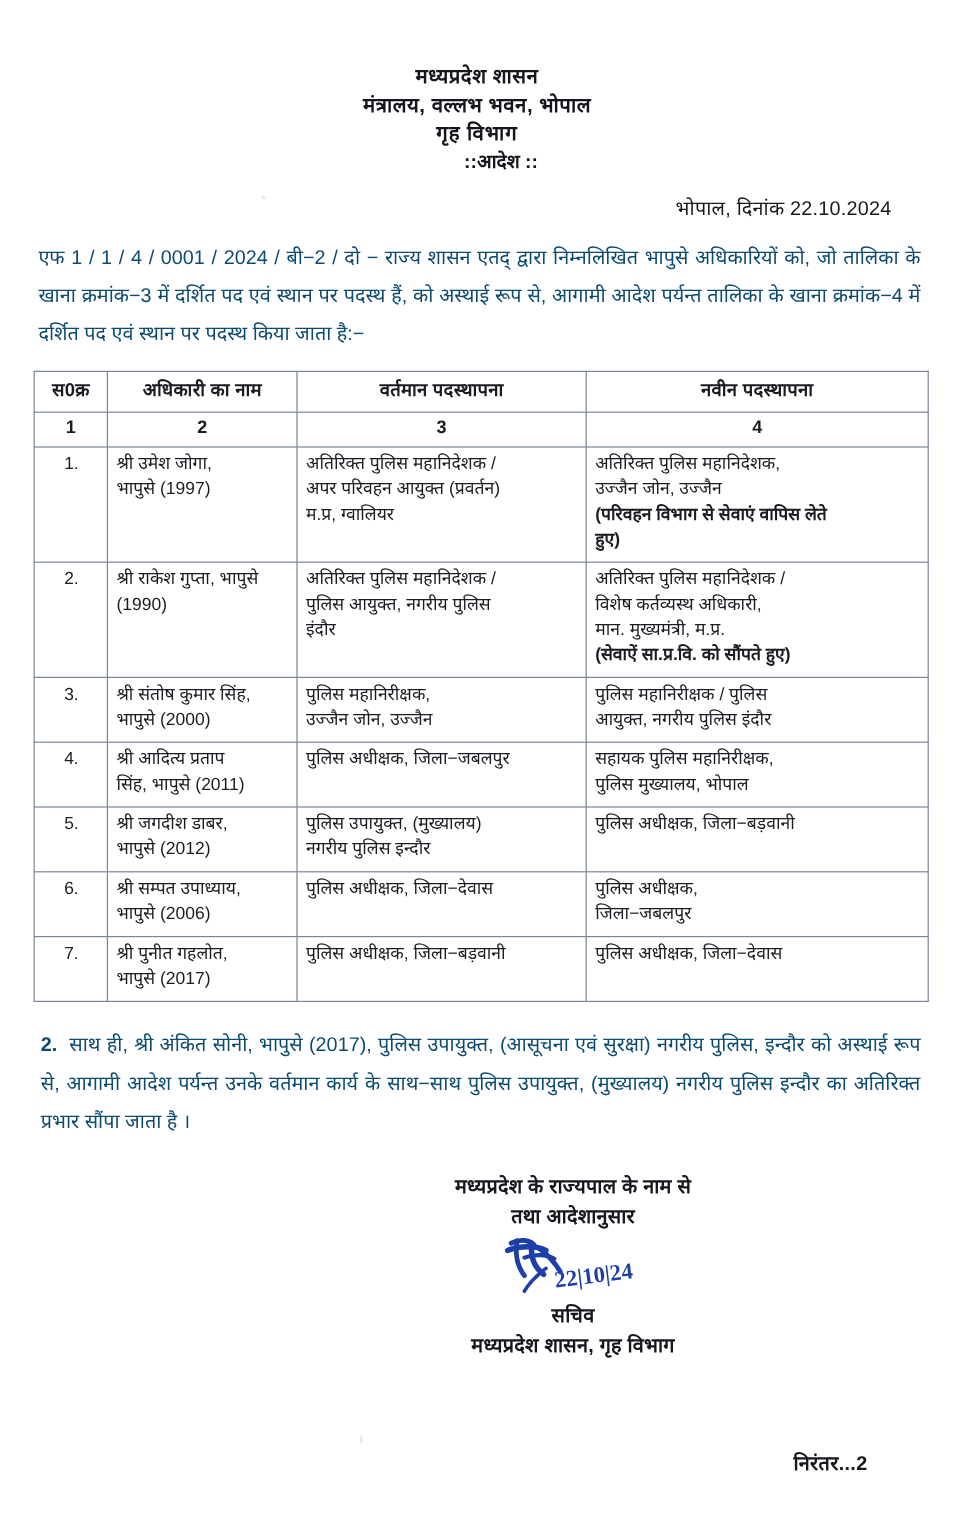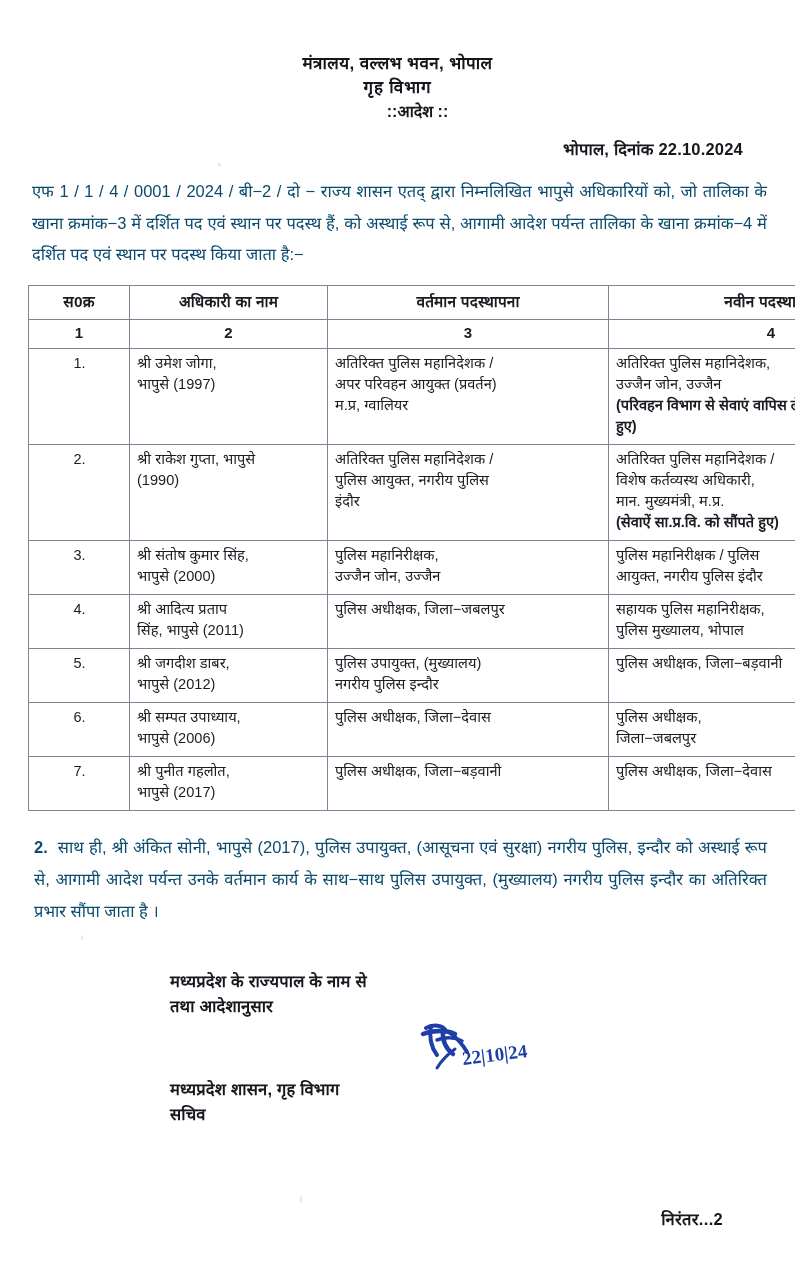--- a/index.html
+++ b/index.html
@@ -43,21 +43,21 @@
     margin-top: 1px;
     margin-left: 40px;
   }
 
   
   .place-date-row {
     text-align: right;
     padding-right: 52px;
     margin-top: 13px;
     font-size: 16.5px;
-    font-weight: bold;
+    font-weight: normal;
     letter-spacing: 0.2px;
     padding-left: 24px;
   }
 
   
   .body-wrap {
     padding: 0 28px 0 32px;
   }
   .para {
     font-size: 16.5px;
@@ -95,21 +95,21 @@
   table.posting td {
     border: 1px solid #7b8594;
     vertical-align: top;
     padding: 4px 6px 7px 7px;
     line-height: 1.44;
   }
   table.posting th {
     text-align: center;
     font-weight: bold;
     font-size: 15.4px;
-    padding: 5px 20px 6px;
+    padding: 5px 0 6px;
     letter-spacing: 0.2px;
   }
   table.posting td.colnum {
     text-align: center;
     font-weight: bold;
     font-size: 15px;
     padding: 2px 4px 4px;
   }
   td.sn {
     text-align: center;
@@ -122,22 +122,22 @@
   .c4 { width: 284px; }
   .cell-line { display: block; }
   .cell-line.bold { font-weight: bold; }
   .cell-just {
     text-align: justify;
     text-justify: inter-word;
   }
 
   
   .sign-block {
-    margin-top: 42px;
-    text-align: left;
+    margin-top: 26px;
+    text-align: center;
     padding-left: 170px;
     padding-right: 10px;
     line-height: 1.5;
   }
   .sign-block .sline {
     font-size: 16.5px;
     font-weight: bold;
     letter-spacing: 0.2px;
   }
   .signature-mark {
@@ -178,20 +178,21 @@
 </head>
 <body>
 
 <div class="page">
 
   <div class="speck" style="left:81px;  top:935px;  width:2px; height:6px;"></div>
   <div class="speck" style="left:300px; top:1196px; width:2px; height:7px;"></div>
   <div class="speck" style="left:218px; top:163px;  width:3px; height:3px;"></div>
 
   <div class="doc-header">
+    <div class="hline">मध्यप्रदेश शासन</div>
     <div class="hline">मंत्रालय, वल्लभ भवन, भोपाल</div>
     <div class="hline wide">गृह विभाग</div>
     <div class="order-word">::आदेश ::</div>
   </div>
 
   <div class="place-date-row">भोपाल, दिनांक 22.10.2024</div>
 
   <div class="body-wrap">
 
     <p class="para para-intro">एफ  1 / 1 / 4 / 0001 / 2024 / बी−2 / दो  −  राज्य शासन एतद् द्वारा निम्नलिखित भापुसे अधिकारियों को, जो तालिका के खाना क्रमांक−3 में दर्शित पद एवं स्थान पर पदस्थ हैं, को अस्थाई रूप से, आगामी आदेश पर्यन्त तालिका के खाना क्रमांक−4 में दर्शित पद एवं स्थान पर पदस्थ किया जाता है:−</p>
@@ -341,19 +342,19 @@
           <path d="M68 7 C66 18, 68 28, 74 36" stroke-width="4"></path>
           <path d="M80 10 C79 20, 82 29, 90 35" stroke-width="4.5"></path>
           <path d="M86 13 C94 19, 100 26, 104 33" stroke-width="4"></path>
           <path d="M74 21 C82 18, 92 18, 99 22" stroke-width="3.5"></path>
           <path d="M92 30 C84 36, 78 42, 74 49" stroke-width="3"></path>
         </g>
         <text x="100" y="46" transform="rotate(-7 100 46)" font-family="'Liberation Serif', serif" font-size="19" font-weight="bold" fill="#1e3fa8">22|10|24</text>
       </svg>
     </div>
 
+    <div class="sline">सचिव</div>
     <div class="sline">मध्यप्रदेश शासन, गृह विभाग</div>
-    <div class="sline">सचिव</div>
   </div>
 
   <div class="footer-cont">निरंतर...2</div>
 
 </div>
 
 </body></html>

